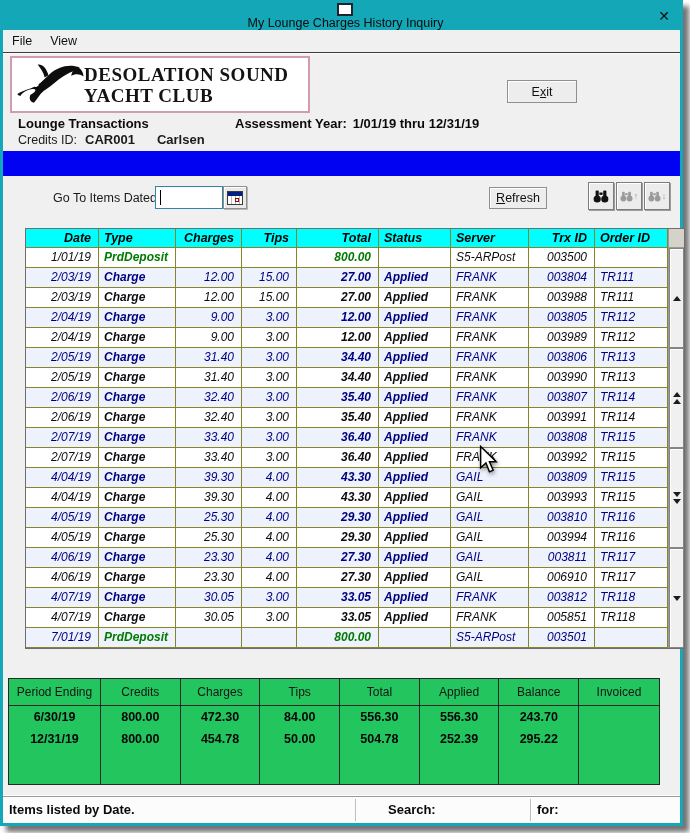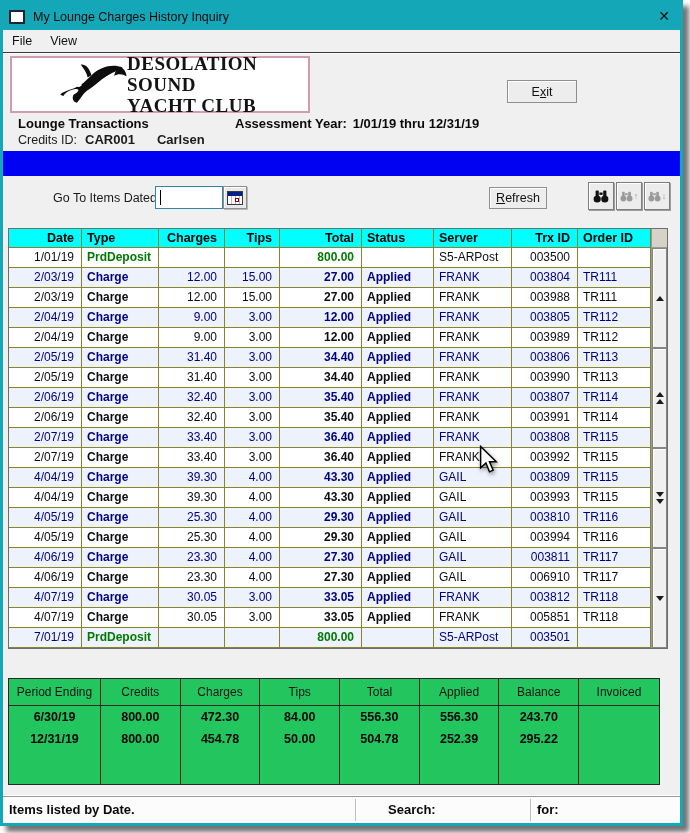--- a/index.html
+++ b/index.html
@@ -10,33 +10,33 @@
   html,body{background:#fff;}
   body{font-family:"Liberation Sans",sans-serif;width:690px;height:833px;position:relative;overflow:hidden;}
   #page{position:absolute;left:0;top:0;width:690px;height:833px;}
 
   #win{position:absolute;left:0;top:0;width:683px;height:826px;border:3px solid var(--titlebar);
        background:var(--window_bg);box-shadow:6px 6px 5px rgba(90,90,90,.85);}
   #content{position:relative;width:677px;height:820px;}
 
   
   .titlebar{position:absolute;left:0;top:0;width:677px;height:27px;background:var(--titlebar);
-            display:flex;align-items:center;}
+            display:flex;align-items:center;flex-direction:column;}
   .app-icon{width:16px;height:14px;background:#fff;border:2px solid #1b2430;margin-left:6px;}
   .title-text{font-size:12.5px;color:#0b0b0b;margin-left:8px;}
   .close-x{position:absolute;right:10px;top:4px;font-size:14px;color:#101010;cursor:default;line-height:18px;}
 
   
   .menubar{position:absolute;left:0;top:27px;width:677px;height:23px;background:var(--window_bg);
            border-bottom:1px solid #3a3a3a;box-shadow:0 1px 0 #fbfbfb;display:flex;align-items:center;}
   .menu-item{font-size:12.5px;color:#111;padding:0 9px;}
 
   
   .logo-box{position:absolute;left:7px;top:53px;width:300px;height:57px;background:#fff;
-            border:2px solid var(--logo_border);display:flex;align-items:center;padding-left:43px;}
+            border:2px solid var(--logo_border);display:flex;align-items:center;}
   .logo-art{width:70px;height:48px;margin-left:2px;flex:0 0 auto;}
   .logo-text{font-family:"Liberation Serif",serif;font-weight:bold;color:#131313;font-size:19px;
              line-height:21px;letter-spacing:0.5px;}
 
   .exit-btn{position:absolute;left:504px;top:77px;width:70px;height:23px;background:#ededed;
             border:1px solid #8f8f8f;box-shadow:inset 1px 1px 0 #fff;
             font-size:12.5px;color:#111;display:flex;align-items:center;justify-content:center;}
   .u{text-decoration:underline;}
 
   .lbl-bold{font-weight:bold;font-size:13px;color:#0a0a0a;}
@@ -67,21 +67,21 @@
   .refresh-btn{position:absolute;left:486px;top:184px;width:58px;height:22px;background:#ededed;
                border:1px solid #8f8f8f;box-shadow:inset 1px 1px 0 #fff;
                font-size:12.5px;color:#111;display:flex;align-items:center;justify-content:center;}
   .find-btn{position:absolute;top:179px;width:26px;height:28px;background:#ececec;border:1px solid #7d7d7d;
             box-shadow:inset 1px 1px 0 #fff,1px 1px 0 #9d9d9d;display:flex;align-items:center;justify-content:center;gap:1px;}
   .find-btn.disabled{color:#9a9a9a;}
   .find-btn.enabled{color:#111;}
   .find-arrow{font-size:9px;line-height:9px;}
 
   
-  .grid{position:absolute;left:5px;top:225px;width:660px;height:421px;border:1px solid #6e6e6e;background:#fff;}
+  .grid{position:absolute;left:22px;top:225px;width:660px;height:421px;border:1px solid #6e6e6e;background:#fff;font-style:italic;}
   .gwrap{display:flex;height:100%;}
   .gmain{width:642px;}
   .ghead{display:grid;grid-template-columns:73px 77px 66px 55px 82px 72px 78px 66px 73px;height:19px;
          background:var(--header_bg);}
   .ghead .hcell{font-size:12.5px;font-weight:bold;color:#000;border-right:1px solid var(--grid_line);
                 border-bottom:1px solid var(--grid_line);line-height:18px;white-space:nowrap;overflow:hidden;}
   .trow{display:grid;grid-template-columns:73px 77px 66px 55px 82px 72px 78px 66px 73px;height:20px;}
   .trow .cell{font-size:12px;border-right:1px solid var(--grid_line);border-bottom:1px solid var(--grid_line);
               line-height:19px;white-space:nowrap;overflow:hidden;color:#0d0d0d;}
   .trow.alt .cell{background:var(--alt_row);color:var(--navy);}

